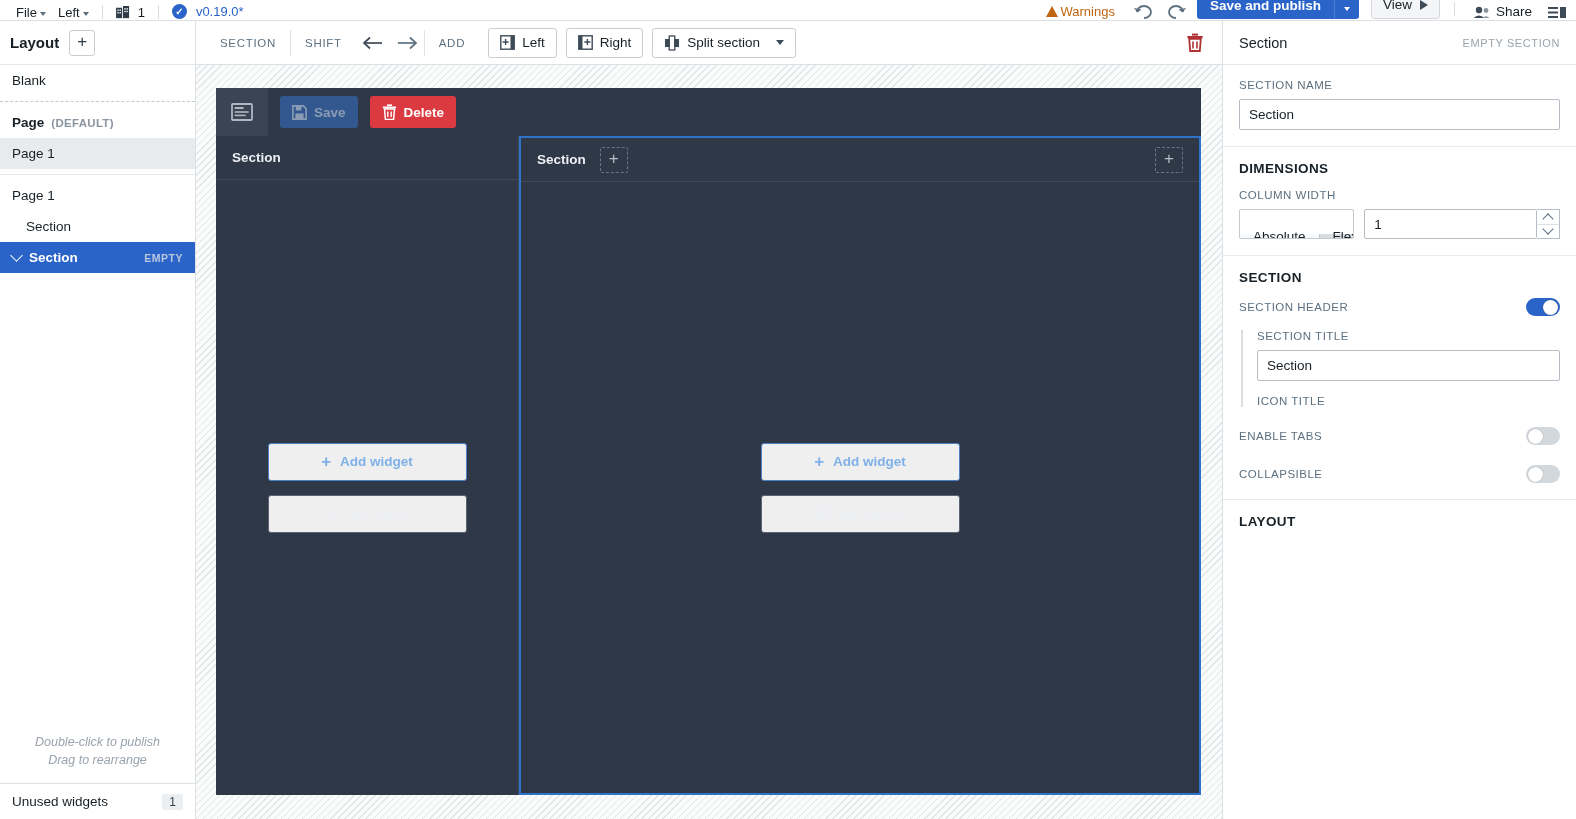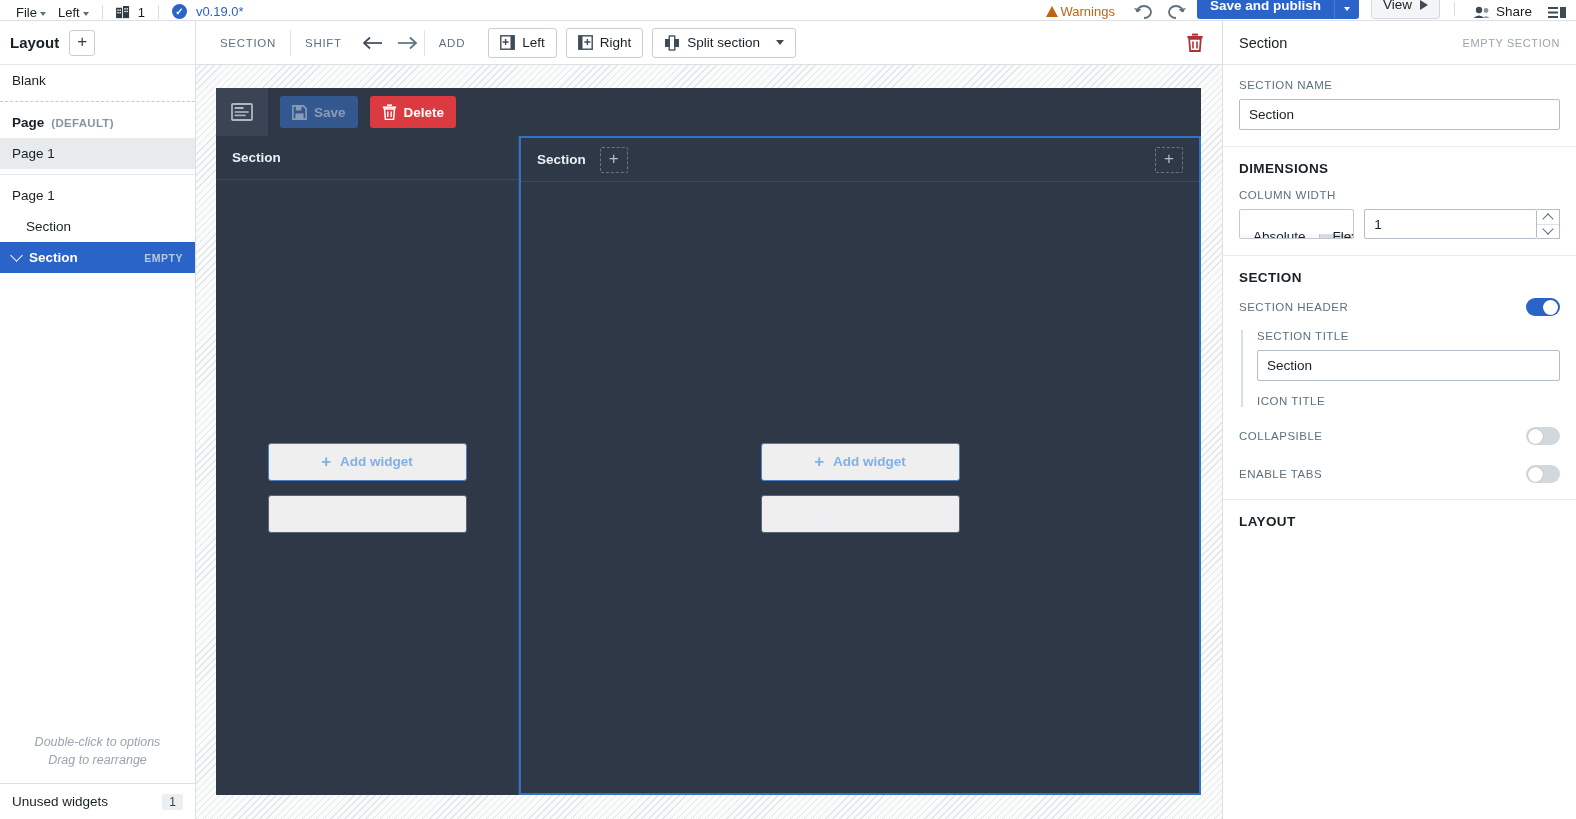--- a/index.html
+++ b/index.html
@@ -381,21 +381,21 @@
           <span>Section</span>
         </div>
         <div class="sb-row selected-blue">
           <i class="sb-chevron"></i>
           <span>Section</span>
           <span class="badge-right">EMPTY</span>
         </div>
       </div>
 
       <div class="sb-hint">
-        <div>Double-click to options</div>
+        <div>Double-click to publish</div>
         <div>Drag to rearrange</div>
       </div>
 
       <div class="sb-footer">
         <span>Unused widgets</span>
         <span class="cnt">1</span>
       </div>
     </div>
 
     <div class="center">
@@ -582,32 +582,32 @@
             </div>
         </div>
 
         <div class="nested">
           <div class="rp-lbl">SECTION TITLE</div>
           <input class="rp-input" value="Section" style="">
           <div class="rp-lbl" style="margin-top:14px">ICON TITLE</div>
         </div>
 
         <div class="toggle-row" style="margin-top:20px">
+          <div class="rp-lbl">ENABLE TABS</div>
+          <div class="switch">
+              <span class="knob"></span>
+            </div>
+        </div>
+
+        <div class="toggle-row" style="margin-top:20px">
           <div class="rp-lbl">COLLAPSIBLE</div>
           <div class="switch">
               <span class="knob"></span>
             </div>
         </div>
-
-        <div class="toggle-row" style="margin-top:20px">
-          <div class="rp-lbl">ENABLE TABS</div>
-          <div class="switch">
-              <span class="knob"></span>
-            </div>
-        </div>
       </div>
 
       <div class="rp-block nb">
         <div class="rp-h">LAYOUT</div>
       </div>
     </div>
 
   </div>
 </div>
 

